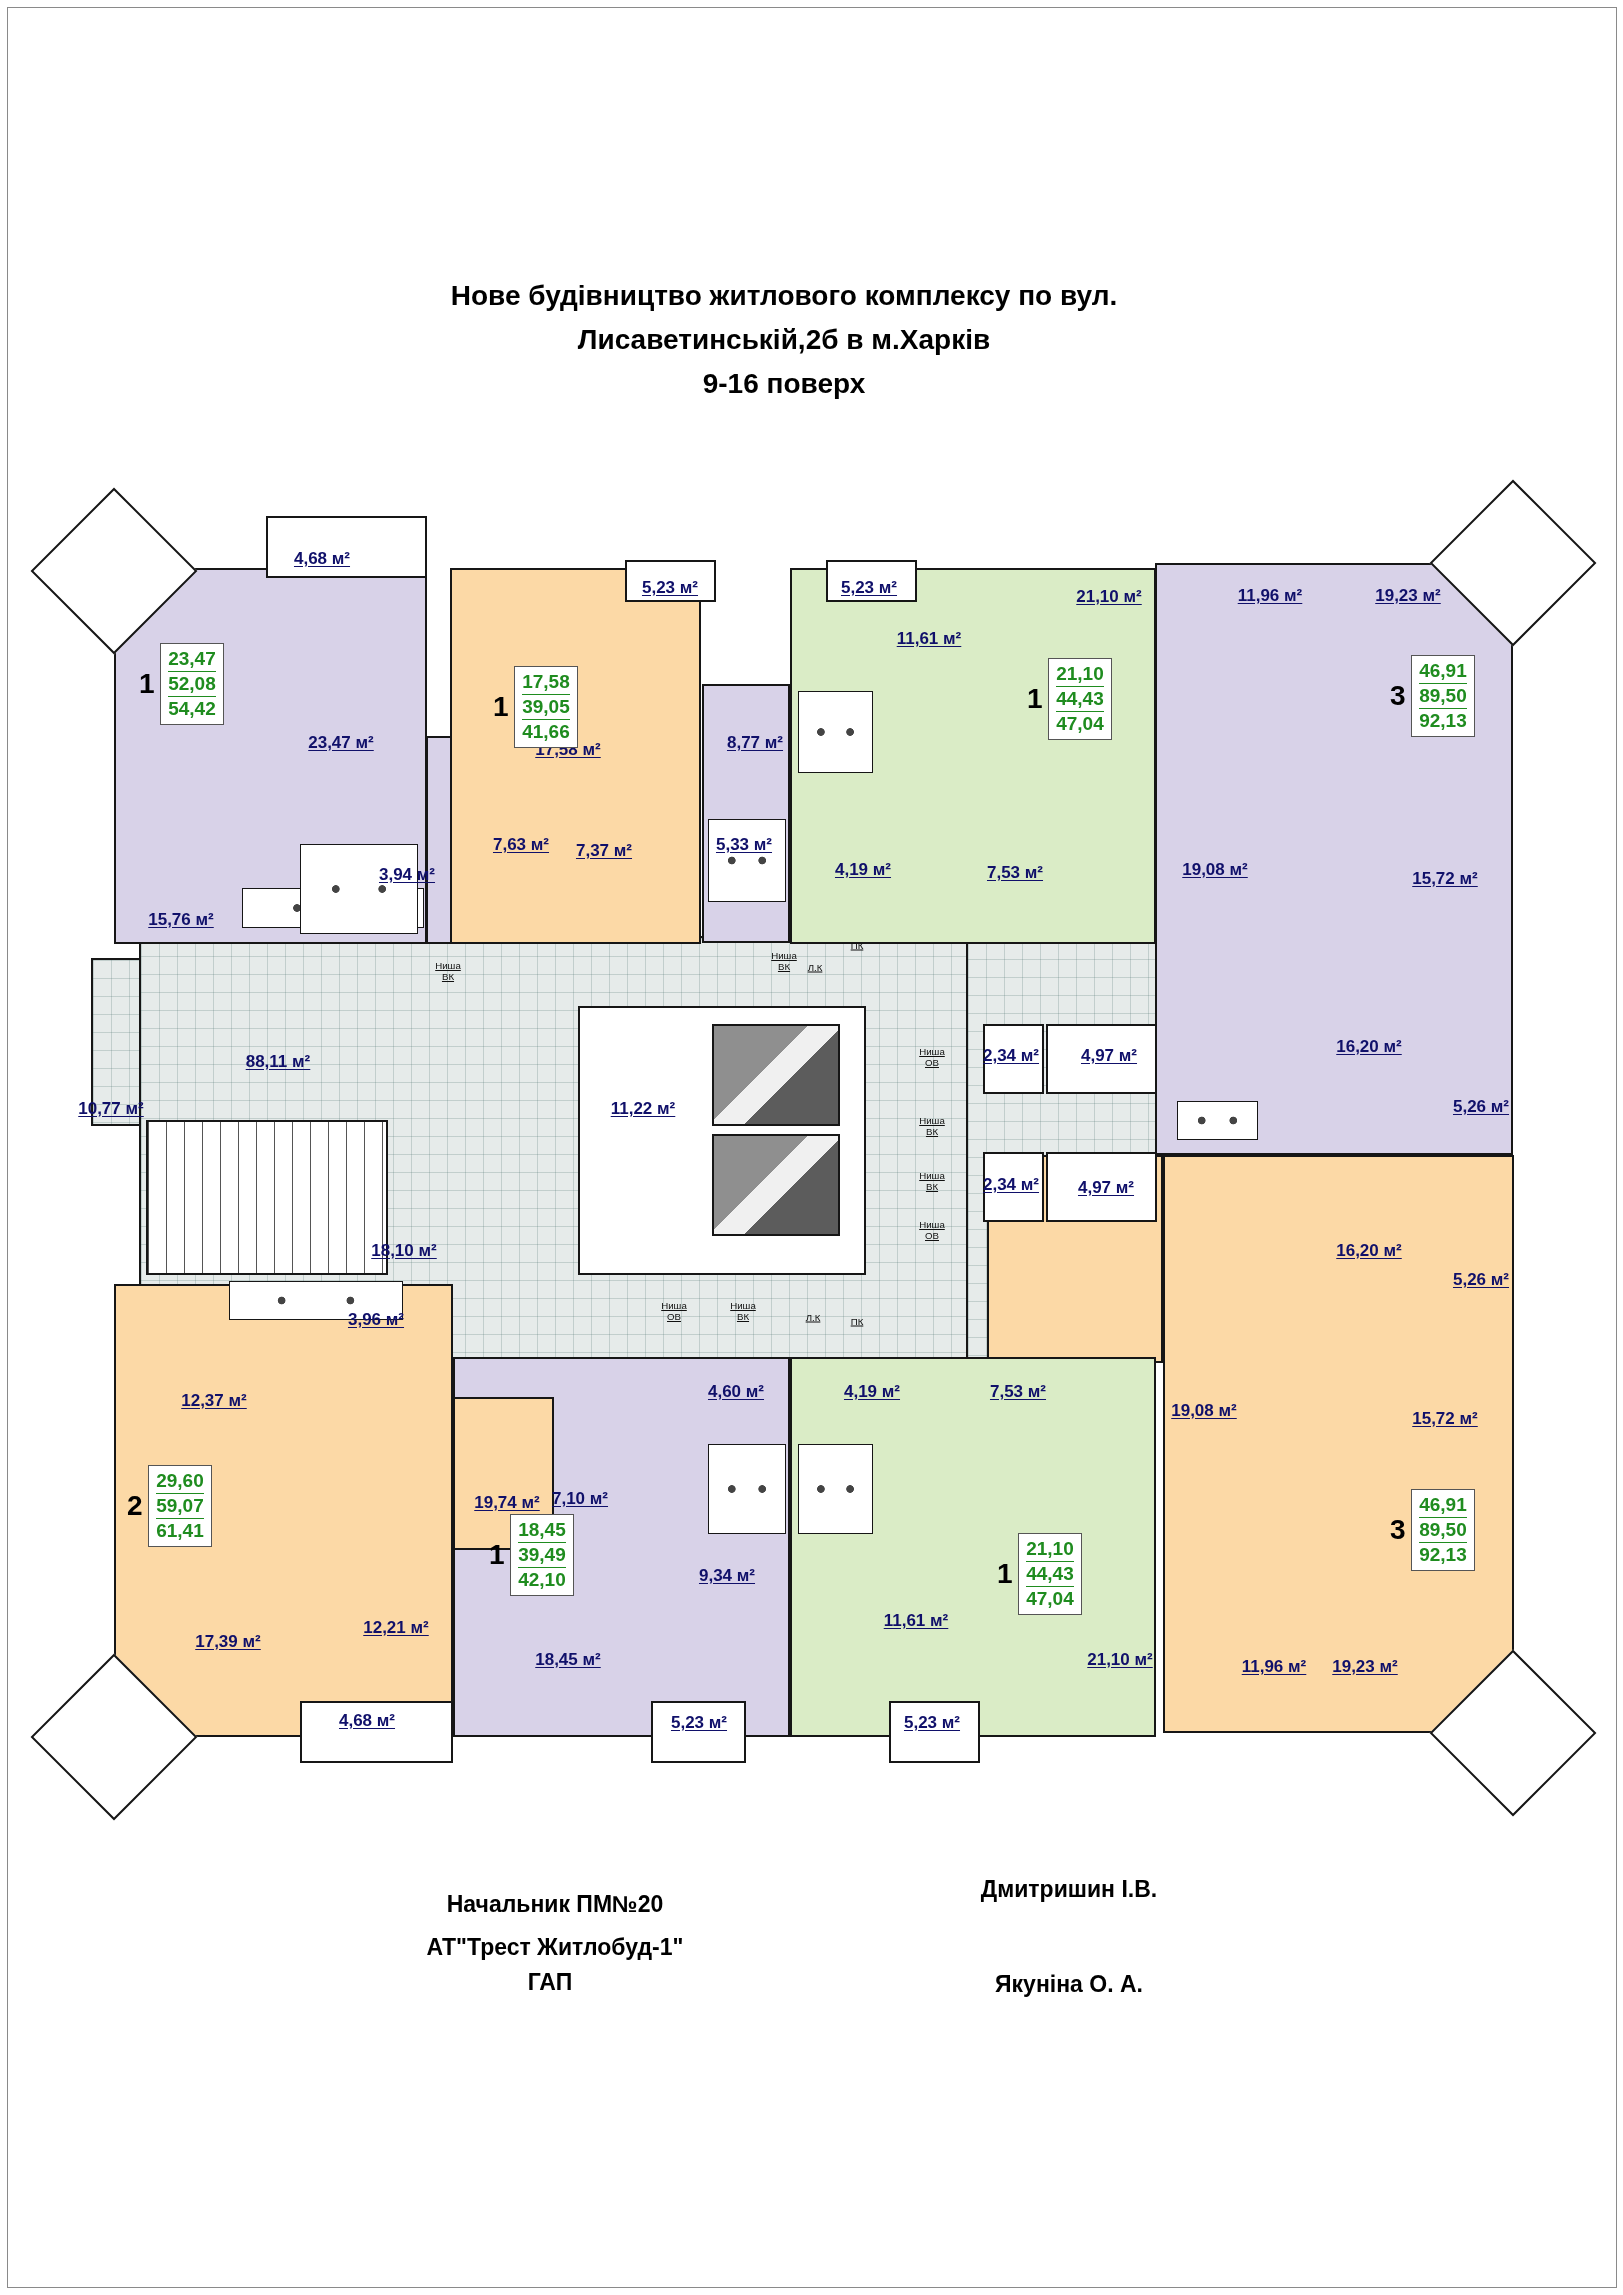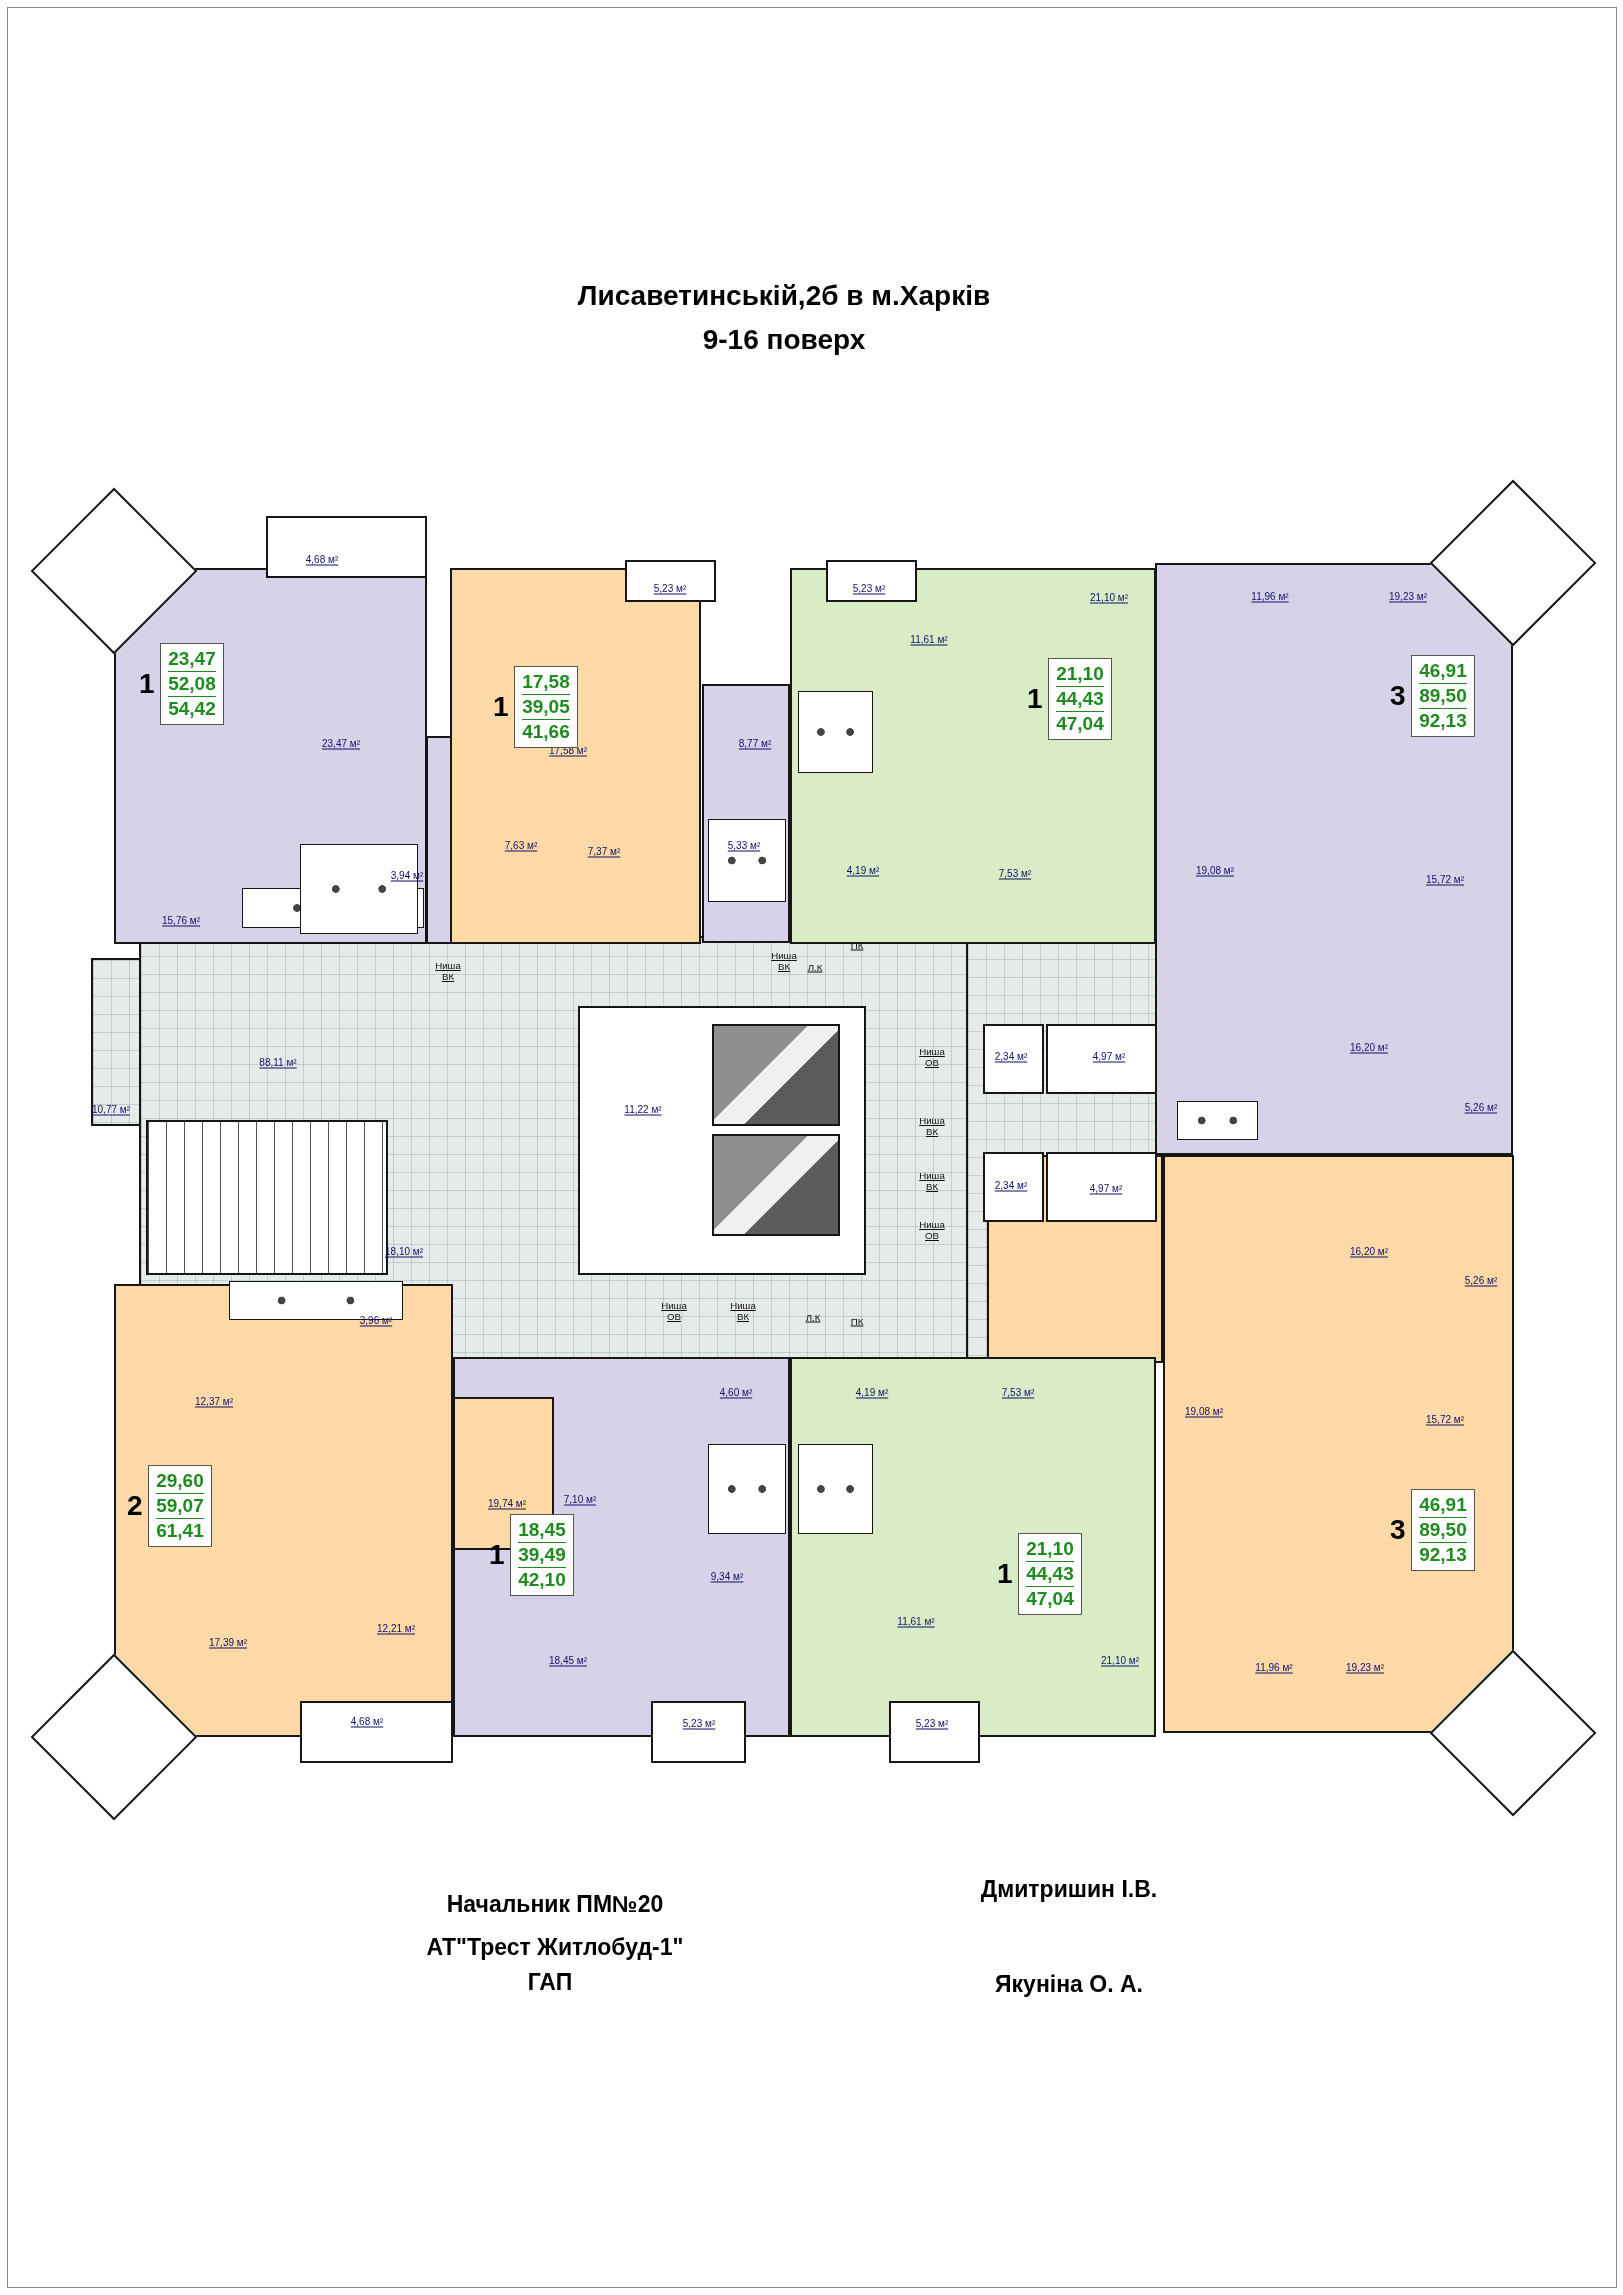--- a/index.html
+++ b/index.html
@@ -22,21 +22,21 @@
                      linear-gradient(90deg,rgba(100,130,128,.28) 0.7px,transparent 0.7px);
     background-size:18px 18px;
   }
   .bg-stairs{background-color:#fff;background-image:repeating-linear-gradient(90deg,#555 0 1.4px,#fff 1.4px 18px);}
   .bg-shaft{background:linear-gradient(135deg,#8f8f8f 42%,#f0f0f0 42% 58%,#5c5c5c 58%);}
   .bg-fixture{background:#fff;border-width:1.4px;
     background-image:radial-gradient(circle at 30% 50%, #444 3.5px, transparent 4.2px),
                      radial-gradient(circle at 70% 50%, #444 3.5px, transparent 4.2px);}
   .room-label{
     position:absolute;transform:translate(-50%,-50%);
-    font-size:10px;font-weight:normal;color:#10106a;white-space:nowrap;
+    font-size:17px;font-weight:bold;color:#10106a;white-space:nowrap;
     text-decoration:underline;text-underline-offset:2.1px;z-index:5;
   }
   .niche-label{
     position:absolute;transform:translate(-50%,-50%);
     font-size:9.7px;line-height:11px;color:#111;text-align:center;white-space:pre-line;z-index:5;text-decoration:underline;
   }
   .stat-group{position:absolute;display:flex;align-items:center;gap:5.6px;z-index:6;}
   .apt-num{font-size:28px;font-weight:bold;color:#000;}
   .stat-box{background:#fff;border:0.7px solid #555;padding:2.8px 7px;display:flex;flex-direction:column;align-items:center;}
   .stat-val{font-size:19px;font-weight:bold;color:#1f8c1f;line-height:24px;}
@@ -44,20 +44,21 @@
   #corners{position:absolute;inset:0;z-index:7;pointer-events:none;}
   .chamfer{position:absolute;width:118px;height:118px;background:#fff;border:2.1px solid #161616;transform:rotate(45deg);box-sizing:border-box;}
   .footer-text{position:absolute;transform:translate(-50%,-50%);font-size:23px;font-weight:bold;color:#000;text-align:center;white-space:pre-line;line-height:43px;}
 </style>
 </head>
 <body>
 
 <div class="frame"></div>
 
 <div class="title-block">
+  <div class="title-line">Нове будівництво житлового комплексу по вул.</div>
   <div class="title-line">Лисаветинській,2б в м.Харків</div>
   <div class="title-line">9-16 поверх</div>
 </div>
 
 <div id="plan">
     <div class="zone bg-gray" style="left: 139px; top: 936px; width: 830px; height: 428px;"></div>
     <div class="zone bg-gray" style="left: 91px; top: 958px; width: 50px; height: 168px;"></div>
     <div class="zone bg-gray" style="left: 966px; top: 921px; width: 201px; height: 442px;"></div>
     <div class="zone bg-purple" style="left: 114px; top: 568px; width: 313px; height: 376px;"></div>
     <div class="zone bg-purple" style="left: 426px; top: 736px; width: 137px; height: 208px;"></div>

